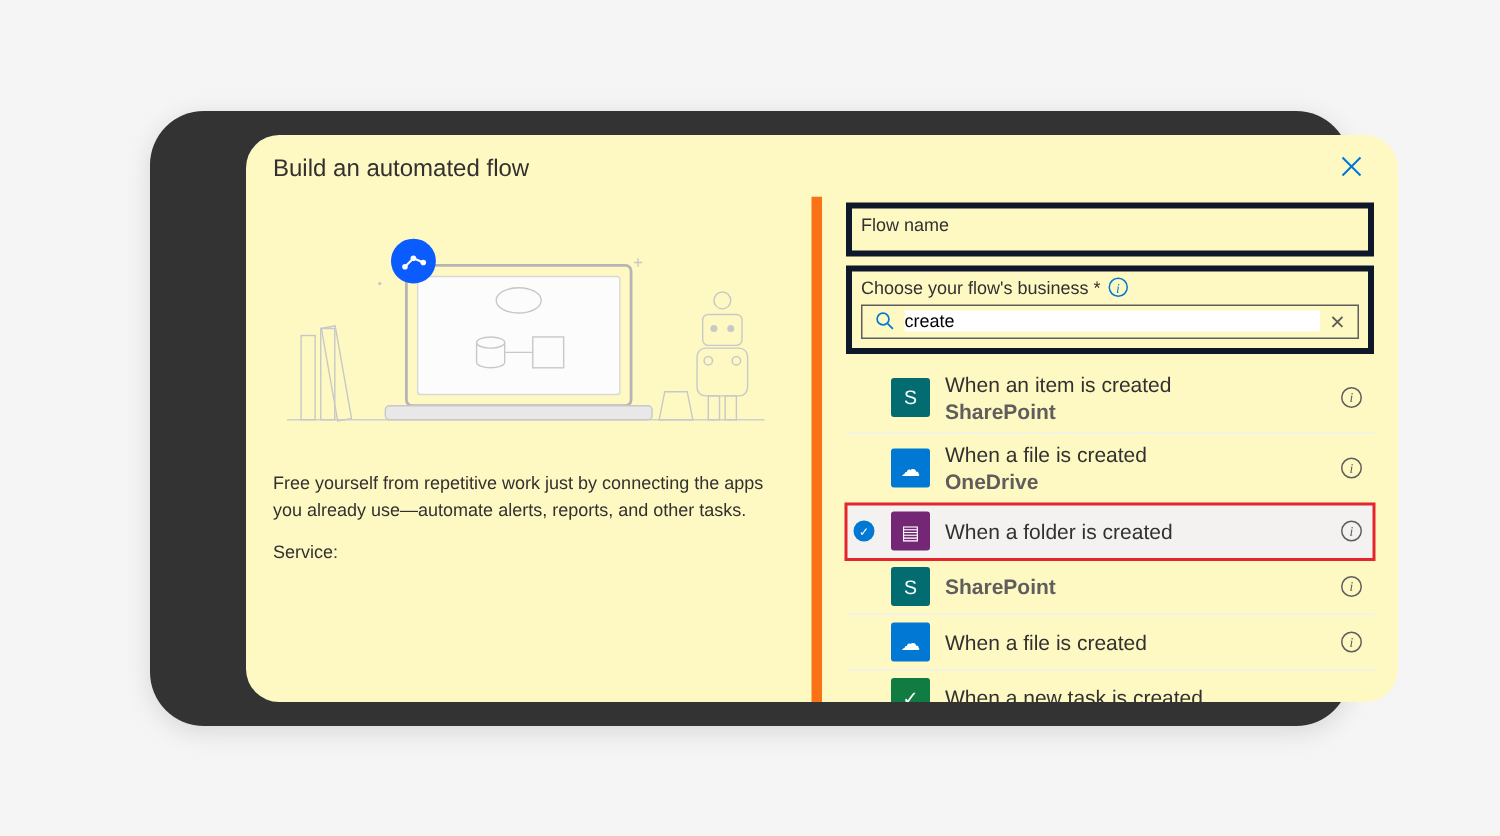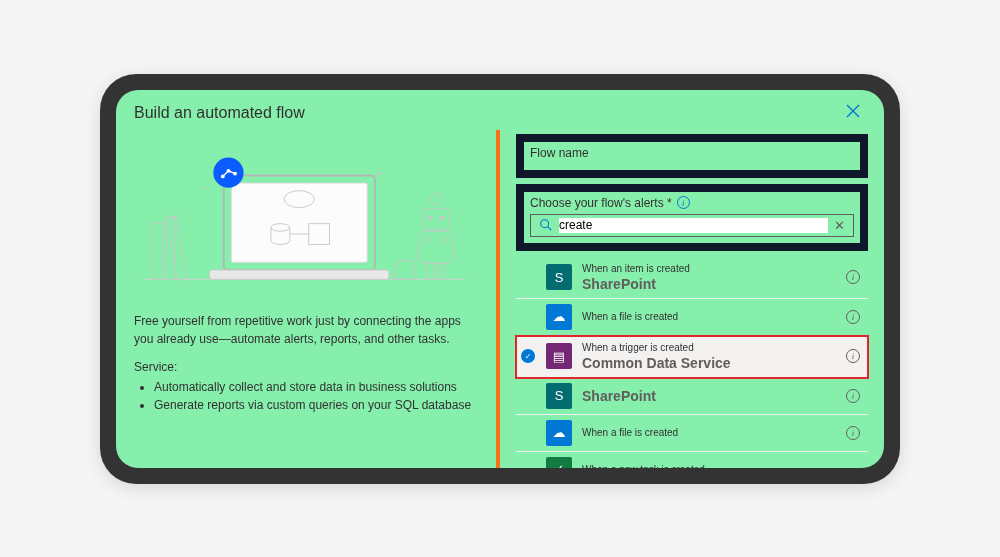--- a/index.html
+++ b/index.html
@@ -16,26 +16,27 @@
       width: 800px;
       height: 410px;
       background: #333;
       border-radius: 36px;
       padding: 16px;
       box-shadow: 0 4px 18px rgba(0,0,0,0.12);
     }
     .screen {
       width: 100%;
       height: 100%;
-      background: #86efac;
+      background: #fef9c3;
       border-radius: 22px;
       overflow: hidden;
       position: relative;
       display: flex;
       flex-direction: column;
+      margin-left: 48px;
     }
     .dialog-header {
       display: flex;
       justify-content: space-between;
       align-items: center;
       padding: 12px 18px 6px 18px;
     }
     .dialog-title {
       font-size: 16px;
       color: #323130;
@@ -48,21 +49,21 @@
       padding: 2px 6px;
     }
     .dialog-body {
       display: flex;
       flex: 1;
       overflow: hidden;
     }
     .left-panel {
       width: 50%;
       padding: 8px 22px 16px 18px;
-      border-right: 4px solid #f97316;
+      border-right: 7px solid #f97316;
     }
     .illustration {
       width: 100%;
       height: 160px;
       position: relative;
       margin-bottom: 14px;
     }
     .desc-text {
       font-size: 12px;
       color: #323130;
@@ -79,21 +80,21 @@
       font-size: 12px;
       color: #323130;
       line-height: 1.55;
     }
     .right-panel {
       width: 50%;
       padding: 4px 16px 0 16px;
       overflow: hidden;
     }
     .highlight-box {
-      border: 8px solid #0f172a;
+      border: 4px solid #0f172a;
       padding: 4px 6px 6px 6px;
       margin-bottom: 6px;
     }
     .field-label {
       font-size: 12px;
       color: #323130;
       margin-bottom: 4px;
       display: flex;
       align-items: center;
       gap: 5px;
@@ -114,20 +115,21 @@
       width: 100%;
       border: 1px solid #605e5c;
       padding: 5px 8px;
       font-size: 12px;
       color: #323130;
       font-family: inherit;
       outline: none;
     }
     .search-wrap {
       display: flex;
+      align-items: center;
       border: 1px solid #605e5c;
       padding: 3px 8px;
       gap: 6px;
     }
     .search-wrap input {
       border: none;
       outline: none;
       flex: 1;
       font-size: 12px;
       font-family: inherit;
@@ -161,21 +163,21 @@
     .connector-icon {
       width: 26px; height: 26px;
       border-radius: 2px;
       display: flex;
       align-items: center;
       justify-content: center;
       color: #fff;
       flex-shrink: 0;
     }
     .trigger-text { flex: 1; min-width: 0; }
-    .trigger-title { font-size: 10px; color: #323130; line-height: 1.3; }
+    .trigger-title { font-size: 14px; color: #323130; line-height: 1.3; }
     .trigger-sub { font-size: 14px; color: #605e5c; line-height: 1.3; font-weight: bold; }
     .info-circle {
       width: 14px; height: 14px;
       border: 1px solid #605e5c;
       border-radius: 50%;
       font-size: 9px;
       color: #605e5c;
       display: flex;
       align-items: center;
       justify-content: center;
@@ -241,35 +243,31 @@
             <circle cx="107" cy="33" r="2" fill="#fff"></circle>
             <path d="M94 36 L100 30 L107 33" stroke="#fff" stroke-width="1.5" fill="none"></path>
 
             <circle cx="76" cy="48" r="1.2" fill="#c8c8c8"></circle>
             <path d="M260 30 l0 6 M257 33 l6 0" stroke="#c8c8c8"></path>
           </svg>
         </div>
 
         <div class="desc-text">Free yourself from repetitive work just by connecting the apps you already use—automate alerts, reports, and other tasks.</div>
         <div class="examples-label">Service:</div>
-        <ul class="examples-list">
-          <li>Automatically collect and store data in business solutions</li>
-          <li>Generate reports via custom queries on your SQL database</li>
-        </ul>
       </div>
 
       <div class="right-panel">
 
         <div class="highlight-box">
           <div class="field-label">Flow name</div>
         </div>
 
         <div class="highlight-box">
           <div class="field-label">
-            <span>Choose your flow's alerts *</span>
+            <span>Choose your flow's business *</span>
             <span class="info-badge">i</span>
           </div>
           <div class="search-wrap">
             <svg class="search-icon" width="14" height="14" viewBox="0 0 16 16">
                 <circle cx="6.5" cy="6.5" r="4.5" fill="none" stroke="#0078d4" stroke-width="1.3"></circle>
                 <line x1="10" y1="10" x2="14" y2="14" stroke="#0078d4" stroke-width="1.3"></line>
               </svg>
             <input type="text" value="create" style="">
             <span class="clear-icon">✕</span>
           </div>
@@ -285,32 +283,32 @@
               <div class="trigger-sub">SharePoint</div>
             </div>
             <div class="info-circle">i</div>
           </div>
 
           <div class="trigger-row">
             <div class="radio-slot"></div>
             <div class="connector-icon" style="background: rgb(0, 120, 212); font-size: 13px;">☁</div>
             <div class="trigger-text">
               <div class="trigger-title">When a file is created</div>
+              <div class="trigger-sub">OneDrive</div>
             </div>
             <div class="info-circle">i</div>
           </div>
 
           <div class="trigger-row selected">
             <div class="radio-slot">
               <div class="radio-check">✓</div>
             </div>
             <div class="connector-icon" style="background: rgb(116, 39, 116); font-size: 13px;">▤</div>
             <div class="trigger-text">
-              <div class="trigger-title">When a trigger is created</div>
-              <div class="trigger-sub">Common Data Service</div>
+              <div class="trigger-title">When a folder is created</div>
             </div>
             <div class="info-circle">i</div>
           </div>
 
           <div class="trigger-row">
             <div class="radio-slot"></div>
             <div class="connector-icon" style="background: rgb(3, 108, 112); font-size: 13px;">S</div>
             <div class="trigger-text">
               <div class="trigger-sub">SharePoint</div>
             </div>

